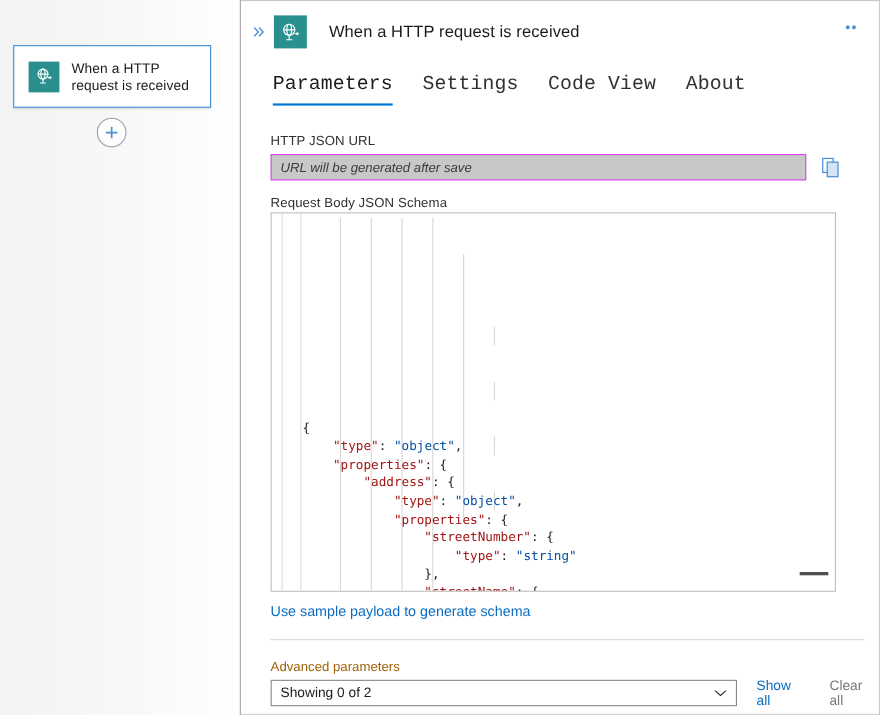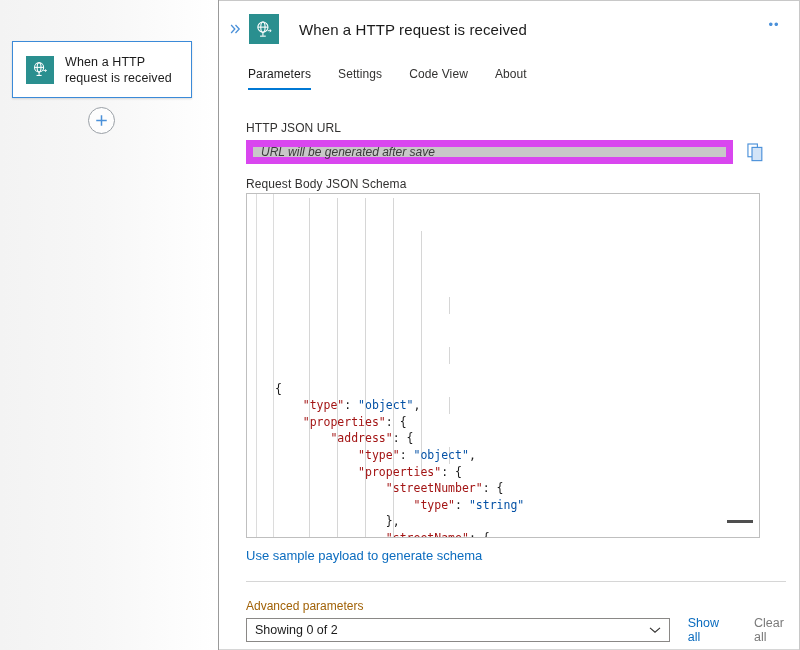--- a/index.html
+++ b/index.html
@@ -72,42 +72,42 @@
     width: 22px; height: 16px; cursor: pointer;
     display: flex; align-items: center; justify-content: center;
     letter-spacing: 1px; color: #4a90d9; font-size: 13px; line-height: 8px;
   }
 
   
   #tabs {
     position: absolute; left: 29px; top: 66px; display: flex; gap: 0;
   }
   .tab {
-    font-size: 12px; color: #323130; padding: 0 0 9px 0; margin-right: 27px;
-    cursor: pointer; position: relative; letter-spacing: .1px;
+    font-size: 18px; color: #323130; padding: 0 0 9px 0; margin-right: 27px;
+    cursor: pointer; position: relative; letter-spacing: .1px; font-family: Liberation Mono, monospace;
   }
   .tab.active { color: #1b1b1b; }
   .tab.active:after {
     content: ""; position: absolute; left: 0; right: 0; bottom: 0;
     height: 2px; background: #0078d4;
   }
 
   
   .field-label {
     font-size: 12px; color: #323130; letter-spacing: .1px;
   }
 
   #url-label { position: absolute; left: 27px; top: 120px; }
   #url-row {
     position: absolute; left: 27px; top: 139px; width: 552px;
     display: flex; align-items: center;
   }
   #url-input {
     width: 487px; height: 24px;
-    background: #c8c8c8; border: 7px solid #d946ef;
+    background: #c8c8c8; border: 1px solid #d946ef;
     display: flex; align-items: center; padding-left: 8px;
     font-style: italic; font-size: 12px; color: #3b3b3b;
   }
   #copy-btn {
     margin-left: 12px; width: 20px; height: 22px; cursor: pointer;
     display: flex; align-items: center; justify-content: center;
   }
 
   #schema-label { position: absolute; left: 27px; top: 176px; }
 

